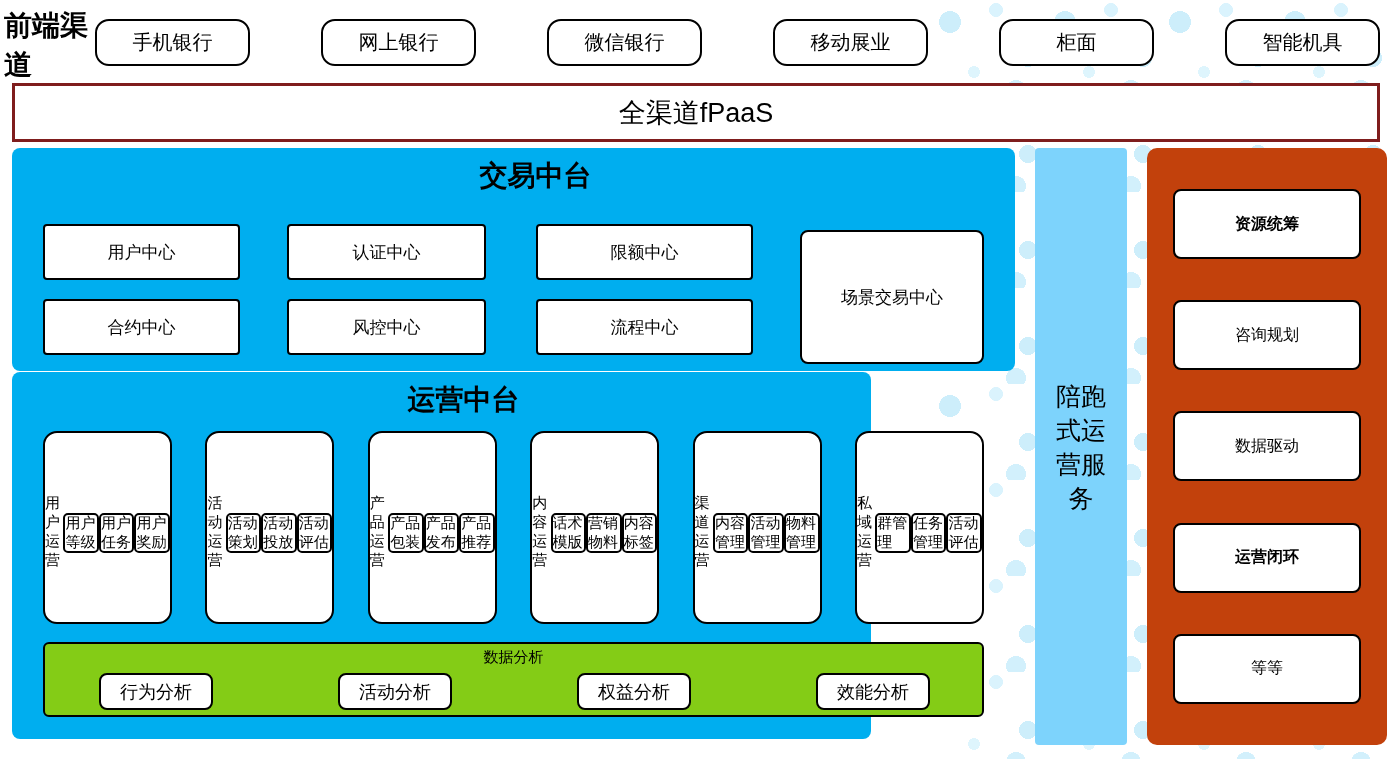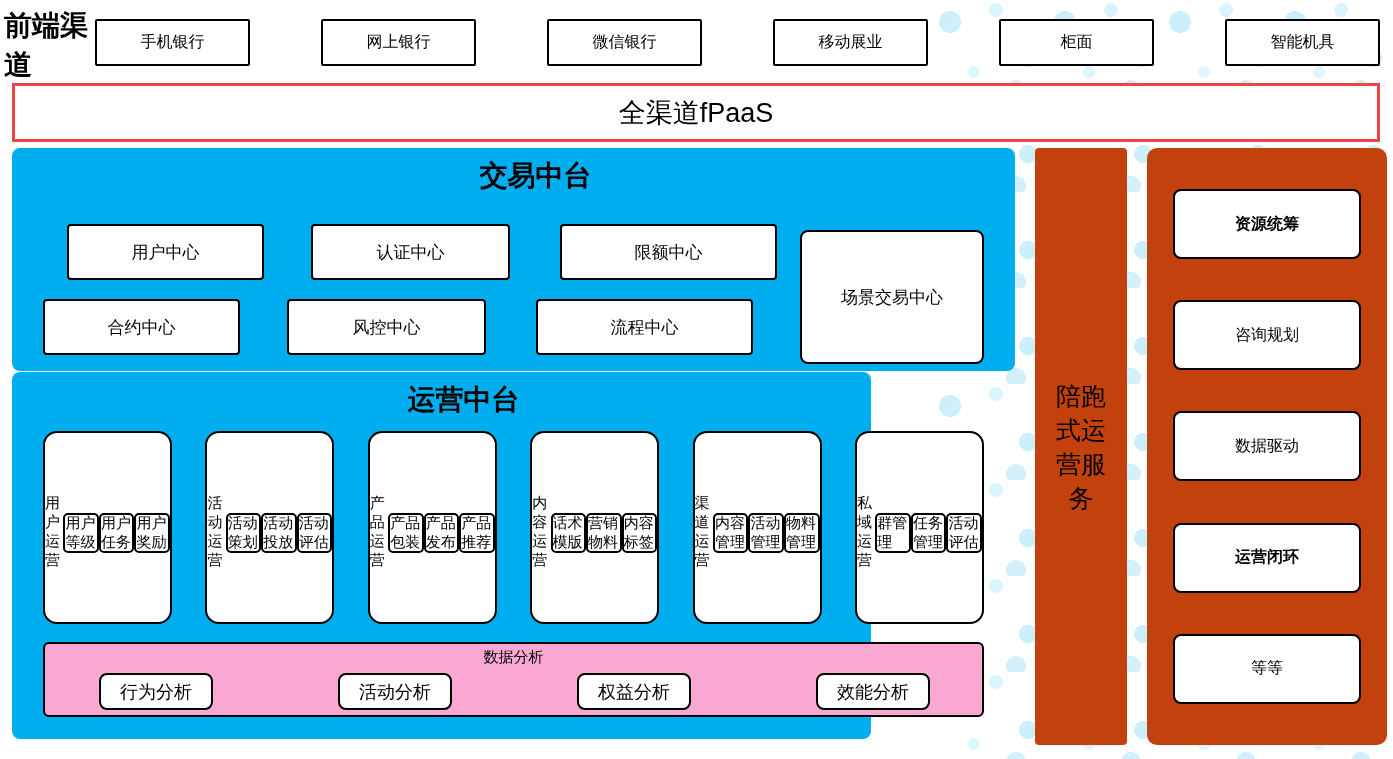--- a/index.html
+++ b/index.html
@@ -20,40 +20,40 @@
   }
   .layer{position:absolute;z-index:1;}
   
   .front-label{
     left:4px;top:6px;width:84px;
     font-family:"Liberation Serif","DejaVu Serif",serif;font-weight:bold;
     font-size:28px;line-height:39px;text-align:left;word-break:break-all;
   }
   .channels{left:95px;top:19px;width:1285px;display:flex;justify-content:space-between;}
   .chbox{
-    width:151px;height:43px;background:#fff;border:2px solid #000;border-radius:2px;
-    display:flex;align-items:center;justify-content:center;font-size:16px;
+    width:151px;height:43px;background:#fff;border:2px solid #000;border-radius:14px;
+    display:flex;align-items:center;justify-content:center;font-size:20px;
   }
   .fpaas{
-    left:12px;top:83px;width:1362px;height:53px;background:#fff;border:3px solid #ef4444;
+    left:12px;top:83px;width:1362px;height:53px;background:#fff;border:3px solid #7f1d1d;
     display:flex;align-items:center;justify-content:center;font-size:27px;
   }
   
   .bluesec{background:#00AEEF;border-radius:8px;}
   .sec-title{
     text-align:center;padding-top:9px;font-size:28px;font-weight:bold;
     font-family:"Liberation Serif","DejaVu Serif",serif;
     padding-left:44px;
   }
   .trade{left:12px;top:148px;width:1003px;height:223px;}
   .wbox{
     position:absolute;background:#fff;border:2px solid #000;border-radius:4px;
     display:flex;align-items:center;justify-content:center;font-size:17px;
   }
-  .trade .r1{top:76px;height:52px;margin-left:24px;}
+  .trade .r1{top:76px;height:52px;}
   .trade .r2{top:151px;height:52px;}
   .trade .c1{left:31px;width:193px;}
   .trade .c2{left:275px;width:195px;}
   .trade .c3{left:524px;width:213px;}
   .trade .tall{left:788px;top:74px;width:180px;height:130px;border-radius:8px;margin-top:8px;}
   .ops{left:12px;top:372px;width:859px;height:367px;}
   .groups{
     position:absolute;left:31px;top:59px;width:941px;height:193px;
     display:flex;justify-content:space-between;
   }
@@ -61,31 +61,31 @@
     width:129px;background:#fff;border:2px solid #000;border-radius:14px;
     display:flex;align-items:center;box-sizing:border-box;
   }
   .group-title{font-size:15px;margin-top:8px;}
   .gitem{
     width:103px;height:36px;margin-top:11px;background:#fff;border:2px solid #000;
     border-radius:5px;display:flex;align-items:center;justify-content:center;font-size:15px;
   }
   .analysis{
     position:absolute;left:31px;top:270px;width:937px;height:71px;
-    background:#f9a8d4;border:2px solid #000;border-radius:6px;
+    background:#84cc16;border:2px solid #000;border-radius:6px;
   }
   .analysis-title{text-align:center;font-size:15px;margin-top:4px;}
   .analysis-items{display:flex;justify-content:space-between;padding:6px 52px 0 54px;}
   .aitem{
     width:110px;height:33px;background:#fff;border:2px solid #000;border-radius:8px;
     display:flex;align-items:center;justify-content:center;font-size:18px;
   }
   
   .sidebar{
-    left:1035px;top:148px;width:92px;height:597px;background:#c2410c;border-radius:4px;
+    left:1035px;top:148px;width:92px;height:597px;background:#7dd3fc;border-radius:4px;
     display:flex;align-items:center;justify-content:center;
   }
   .sidebar span{
     display:block;width:56px;font-size:25px;line-height:34px;text-align:center;
     word-break:break-all;
   }
   .right-panel{
     left:1147px;top:148px;width:240px;height:597px;background:#c2410c;border-radius:10px;
     display:flex;flex-direction:column;justify-content:space-evenly;align-items:center;
   }

